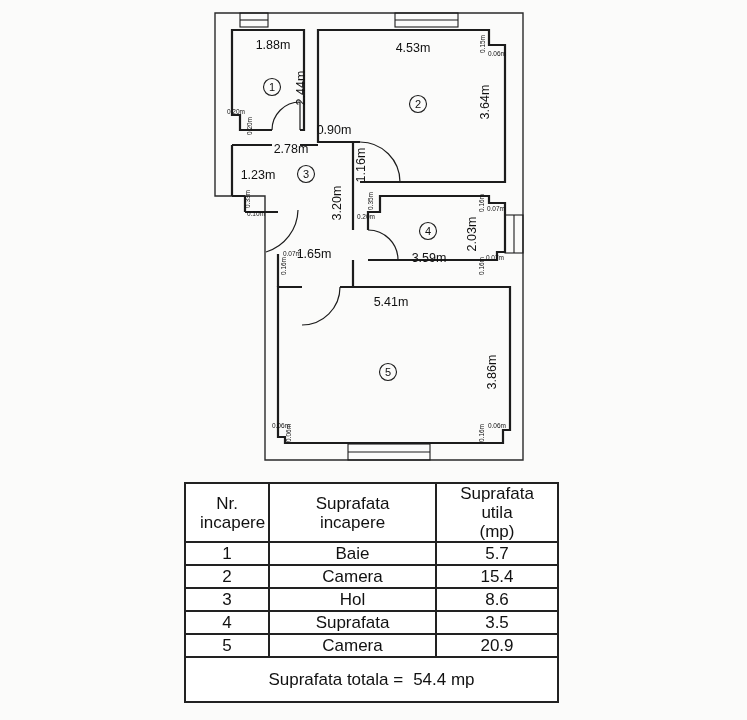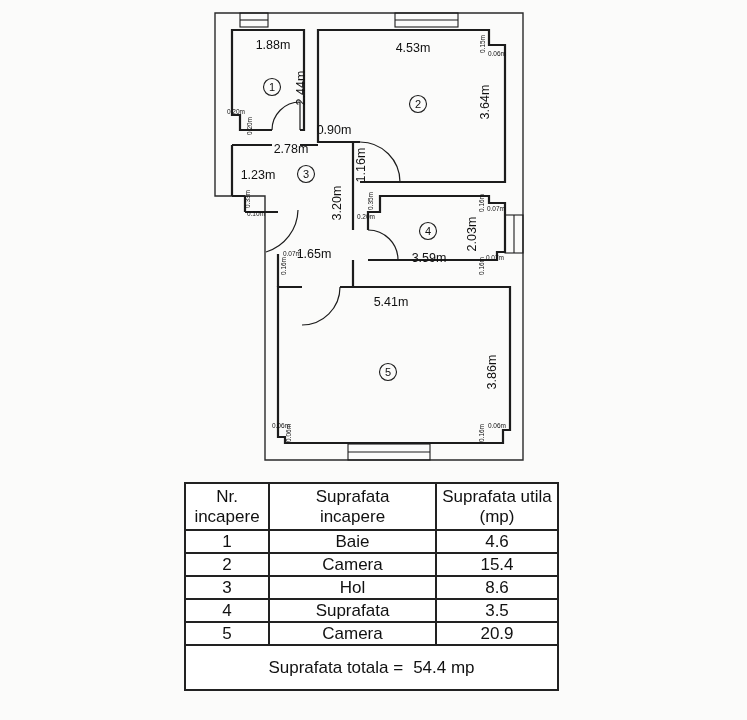--- a/index.html
+++ b/index.html
@@ -23,21 +23,21 @@
   
   #areas-table{
     position:absolute;left:184px;top:482px;width:373px;
     border-collapse:collapse;table-layout:fixed;
     background:#fff;
   }
   #areas-table td,#areas-table th{
     border:2px solid #222;
     text-align:center;vertical-align:middle;
     font-size:17px;font-weight:400;line-height:1.12;
-    padding:0 2px;overflow:hidden;
+    padding:0 14px;overflow:hidden;
   }
   #areas-table th{font-weight:400;height:45px;}
   .data-row td{height:21px;}
   .total-row td{height:37px;}
   .total-row2 td{height:43px;}
   .tot-label{margin-right:10px;}
   .col-nr{width:84px;}
   .col-name{width:167px;}
   .col-area{width:122px;}
 </style>
@@ -153,21 +153,21 @@
       <div>incapere</div>
     </th>
     <th>
       <div>Suprafata utila</div>
       <div>(mp)</div>
     </th>
   </tr>
   <tr class="data-row">
     <td>1</td>
     <td>Baie</td>
-    <td>4.6</td>
+    <td>5.7</td>
   </tr>
   <tr class="data-row">
     <td>2</td>
     <td>Camera</td>
     <td>15.4</td>
   </tr>
   <tr class="data-row">
     <td>3</td>
     <td>Hol</td>
     <td>8.6</td>

